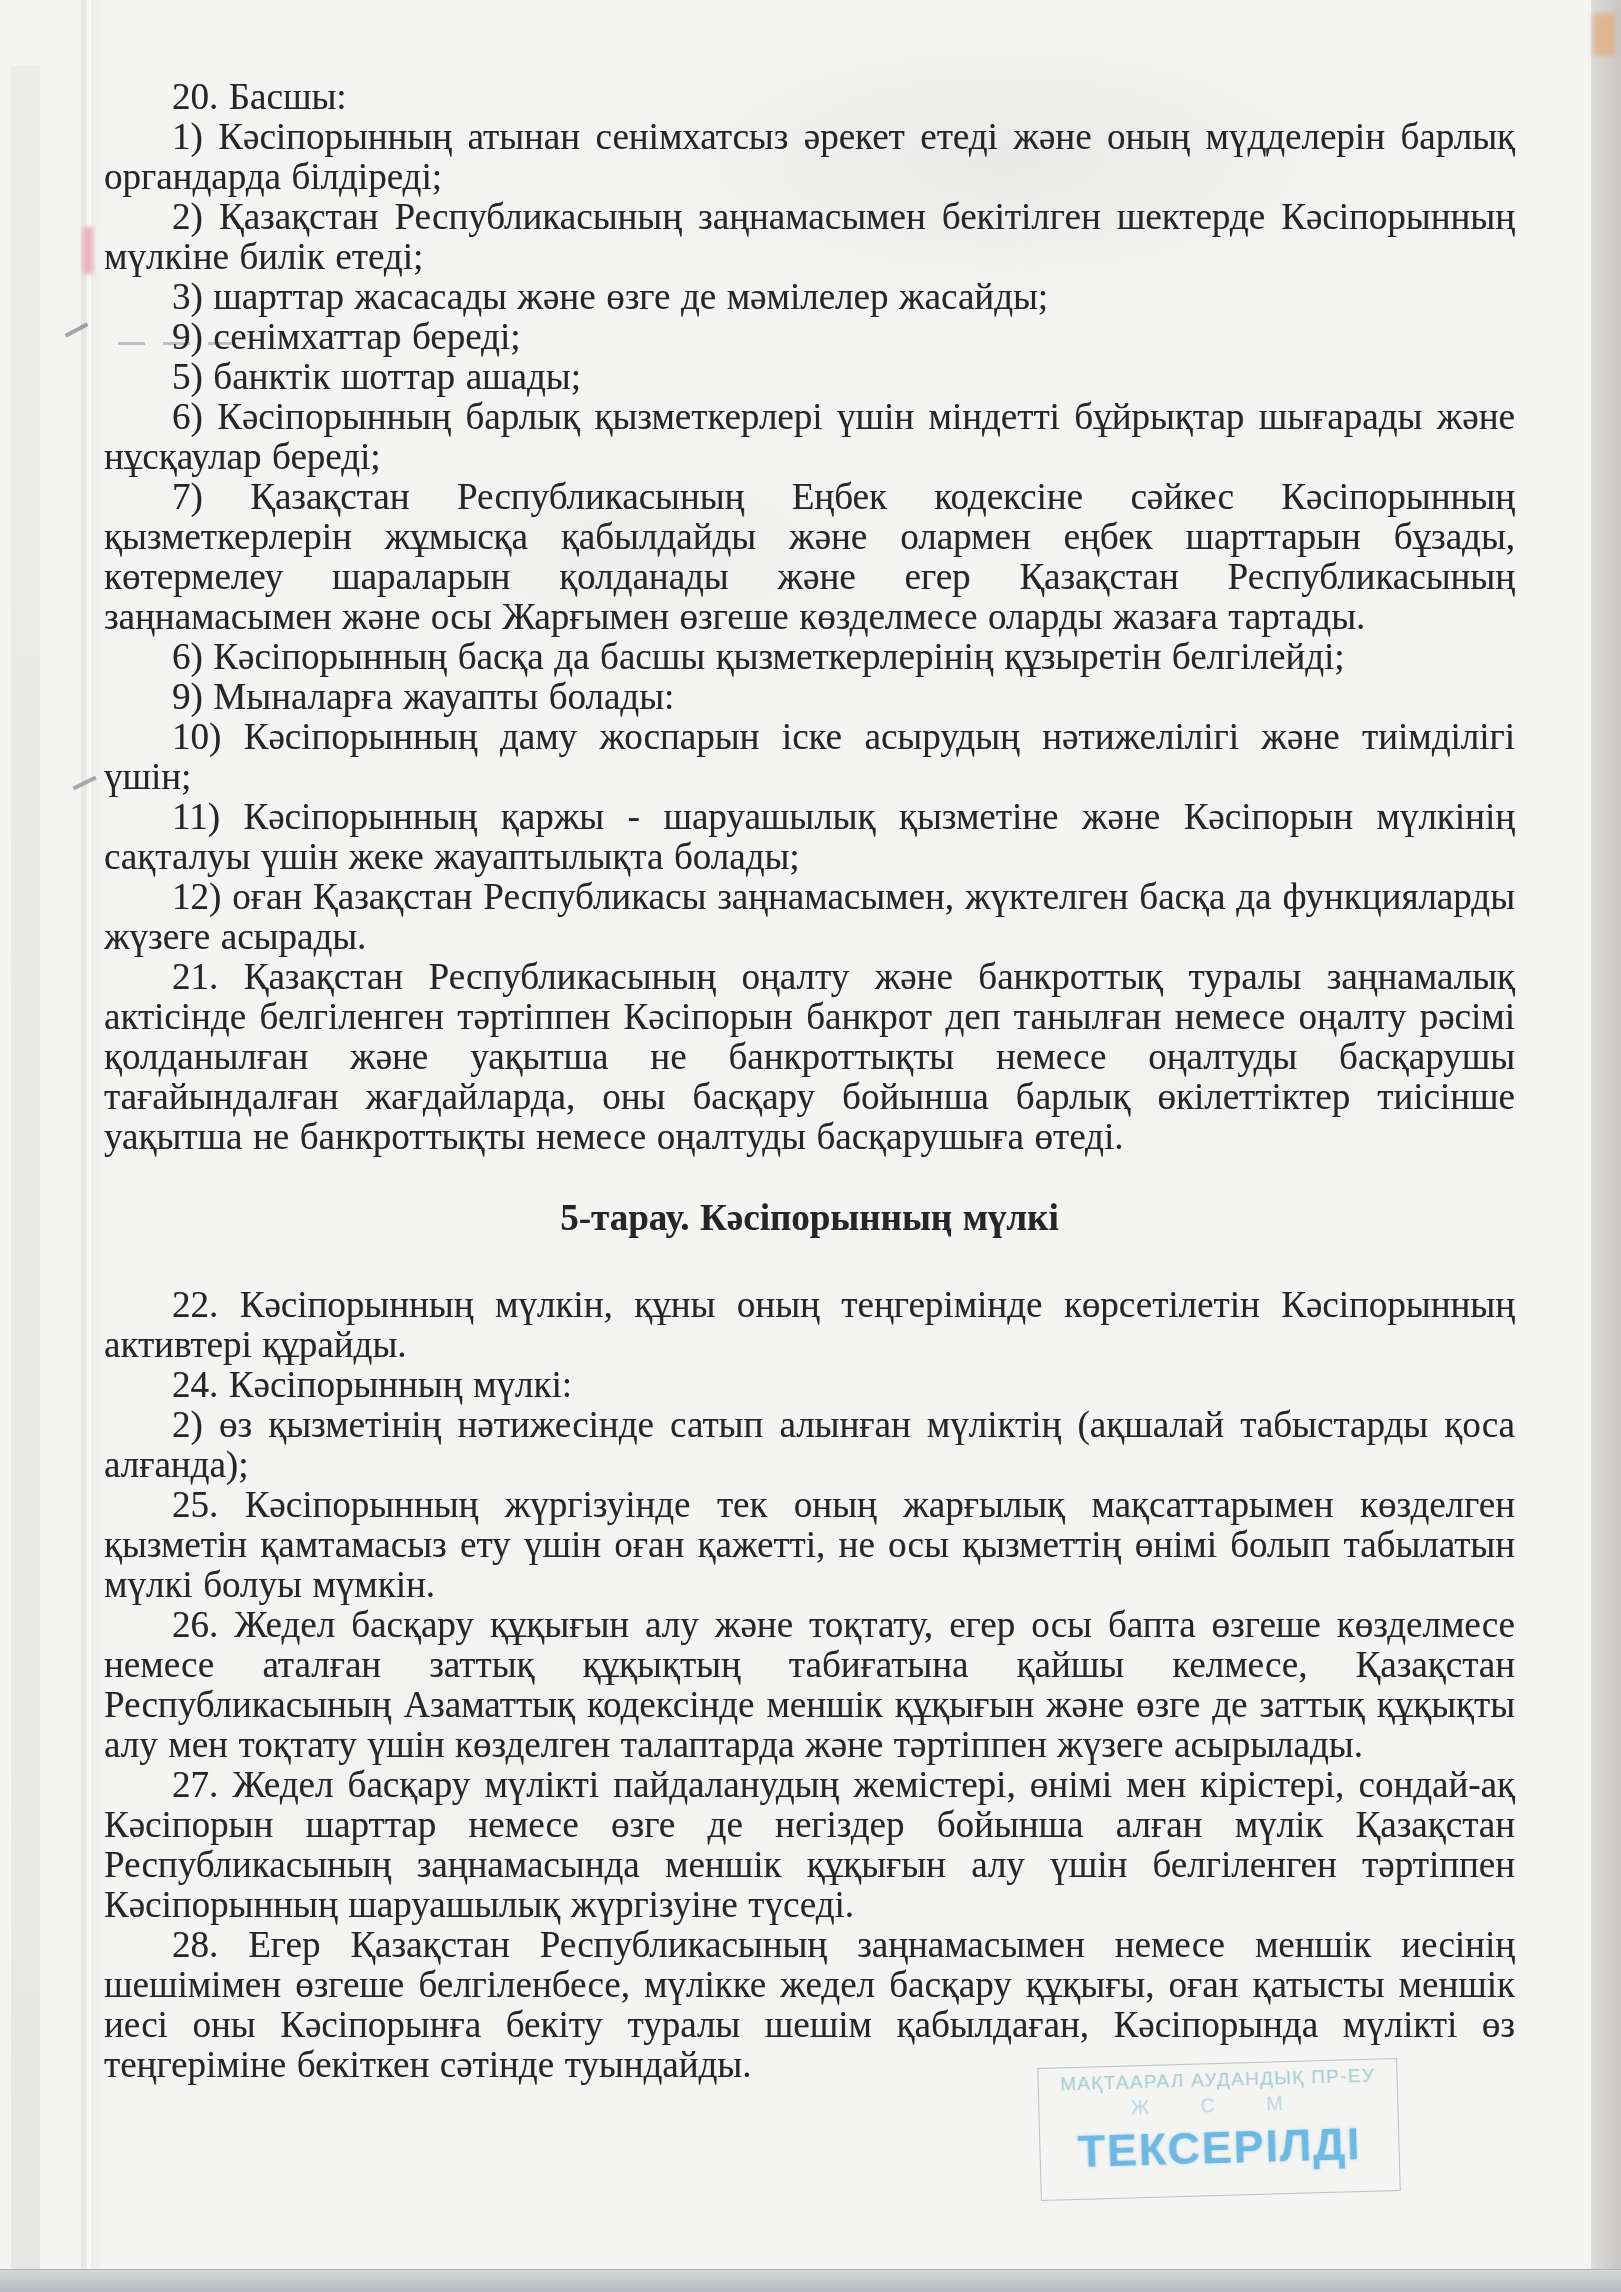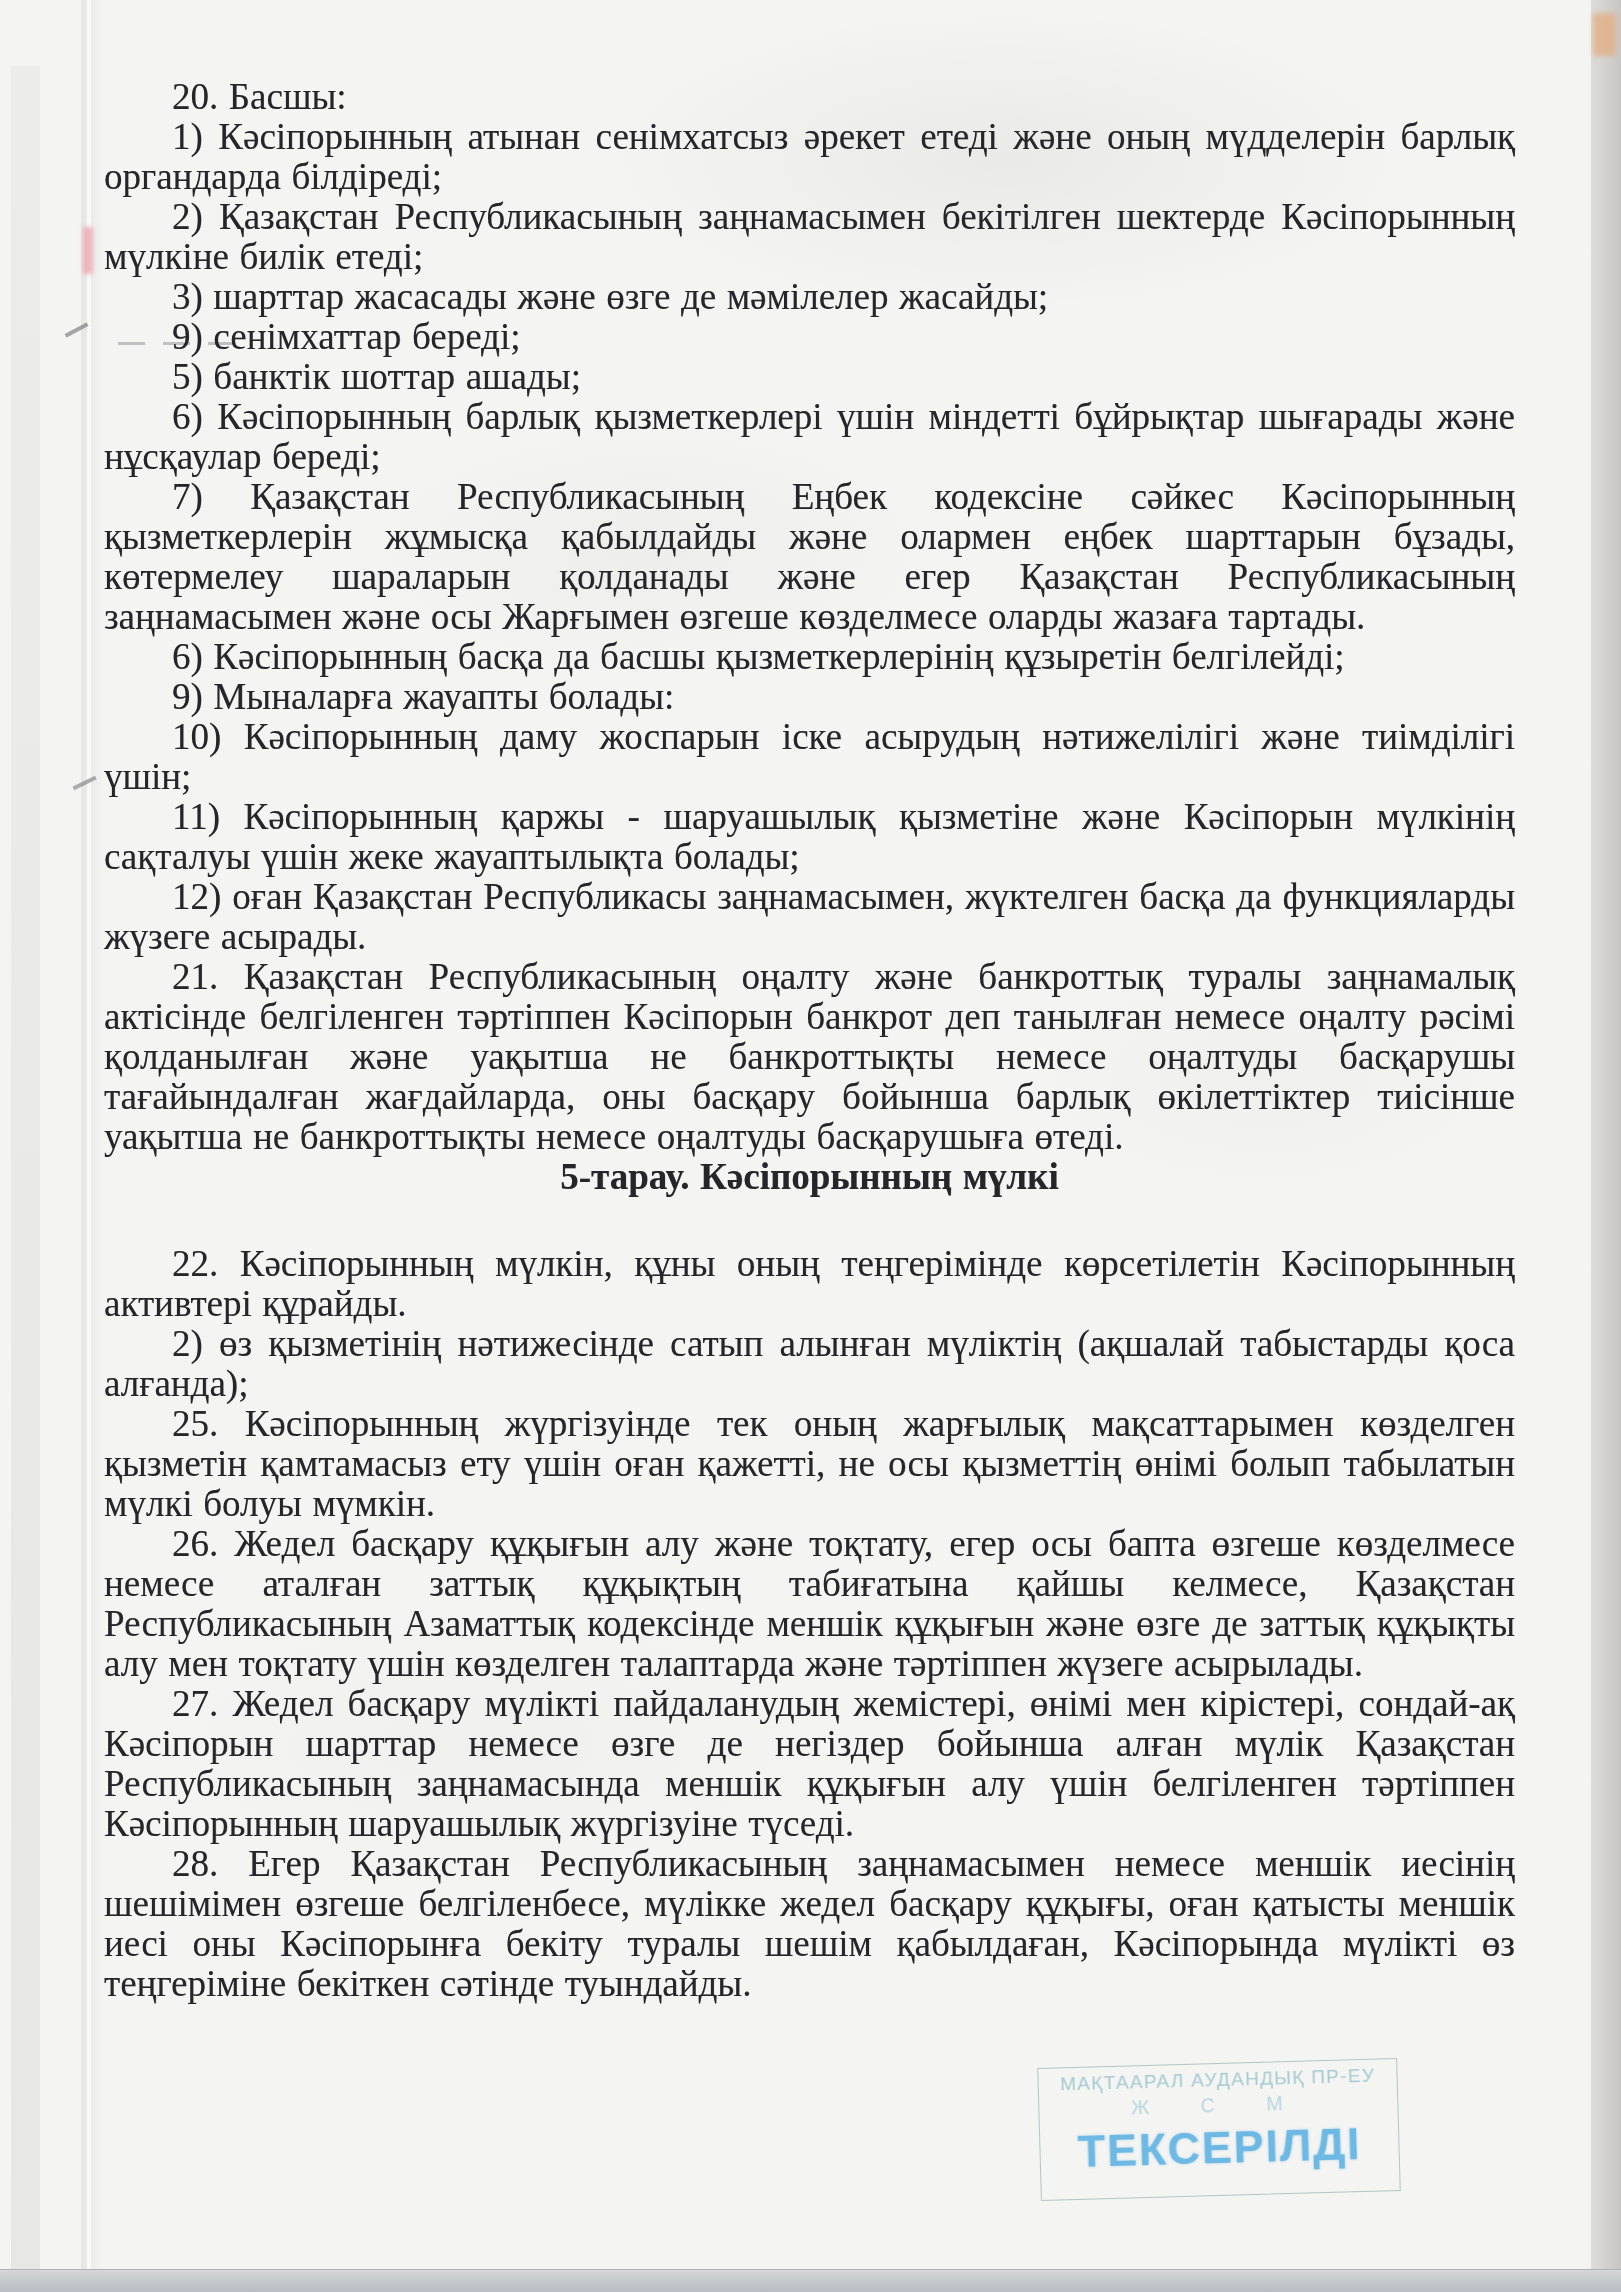--- a/index.html
+++ b/index.html
@@ -32,21 +32,21 @@
     border-top:0.9px solid #aeb2b7;background:linear-gradient(180deg,#d6d7d6,#b5bbc2);}
 
   
   .doc{
     position:absolute;left:104px;top:77px;width:1411px;z-index:3;
     color:#26262a;font-size:37px;line-height:40px;
     text-align:justify;
   }
   .block{margin:0;text-indent:68px;word-spacing:1.3px;
     text-shadow:0.3px 0.3px 0.5px rgba(40,40,45,0.38);}
-  .block.t-h{text-align:center;text-indent:0;font-weight:bold;margin-bottom:47px;}
+  .block.t-h{text-align:center;text-indent:0;font-weight:bold;margin-top:41px;margin-bottom:47px;}
 
   
   .stamp{
     position:absolute;left:1039px;top:2063px;width:360px;height:133px;z-index:2;
     border:1.8px solid rgba(128,158,162,0.55);
     transform:rotate(-1.6deg);
     box-sizing:border-box;
   }
   .stamp-line1{margin-top:4.5px;text-align:center;font-family:"Liberation Sans",sans-serif;
     font-size:19px;letter-spacing:1.3px;color:rgba(96,168,178,0.55);filter:blur(0.4px);white-space:nowrap;}
@@ -107,20 +107,21 @@
 
       <p class="block t-p">12) оған Қазақстан Республикасы заңнамасымен, жүктелген басқа да функцияларды жүзеге асырады.</p>
 
       <p class="block t-p">21. Қазақстан Республикасының оңалту және банкроттық туралы заңнамалық актісінде белгіленген тәртіппен Кәсіпорын банкрот деп танылған немесе оңалту рәсімі қолданылған және уақытша не банкроттықты немесе оңалтуды басқарушы тағайындалған жағдайларда, оны басқару бойынша барлық өкілеттіктер тиісінше уақытша не банкроттықты немесе оңалтуды басқарушыға өтеді.</p>
 
       <p class="block t-h">5-тарау. Кәсіпорынның мүлкі</p>
 
       <p class="block t-p">22. Кәсіпорынның мүлкін, құны оның теңгерімінде көрсетілетін Кәсіпорынның активтері құрайды.</p>
 
 
+      <p class="block t-p">24. Кәсіпорынның мүлкі:</p>
 
 
       <p class="block t-p">2) өз қызметінің нәтижесінде сатып алынған мүліктің (ақшалай табыстарды қоса алғанда);</p>
 
 
       <p class="block t-p">25. Кәсіпорынның жүргізуінде тек оның жарғылық мақсаттарымен көзделген қызметін қамтамасыз ету үшін оған қажетті, не осы қызметтің өнімі болып табылатын мүлкі болуы мүмкін.</p>
 
       <p class="block t-p">26. Жедел басқару құқығын алу және тоқтату, егер осы бапта өзгеше көзделмесе немесе аталған заттық құқықтың табиғатына қайшы келмесе, Қазақстан Республикасының Азаматтық кодексінде меншік құқығын және өзге де заттық құқықты алу мен тоқтату үшін көзделген талаптарда және тәртіппен жүзеге асырылады.</p>
 
       <p class="block t-p">27. Жедел басқару мүлікті пайдаланудың жемістері, өнімі мен кірістері, сондай-ақ Кәсіпорын шарттар немесе өзге де негіздер бойынша алған мүлік Қазақстан Республикасының заңнамасында меншік құқығын алу үшін белгіленген тәртіппен Кәсіпорынның шаруашылық жүргізуіне түседі.</p>

